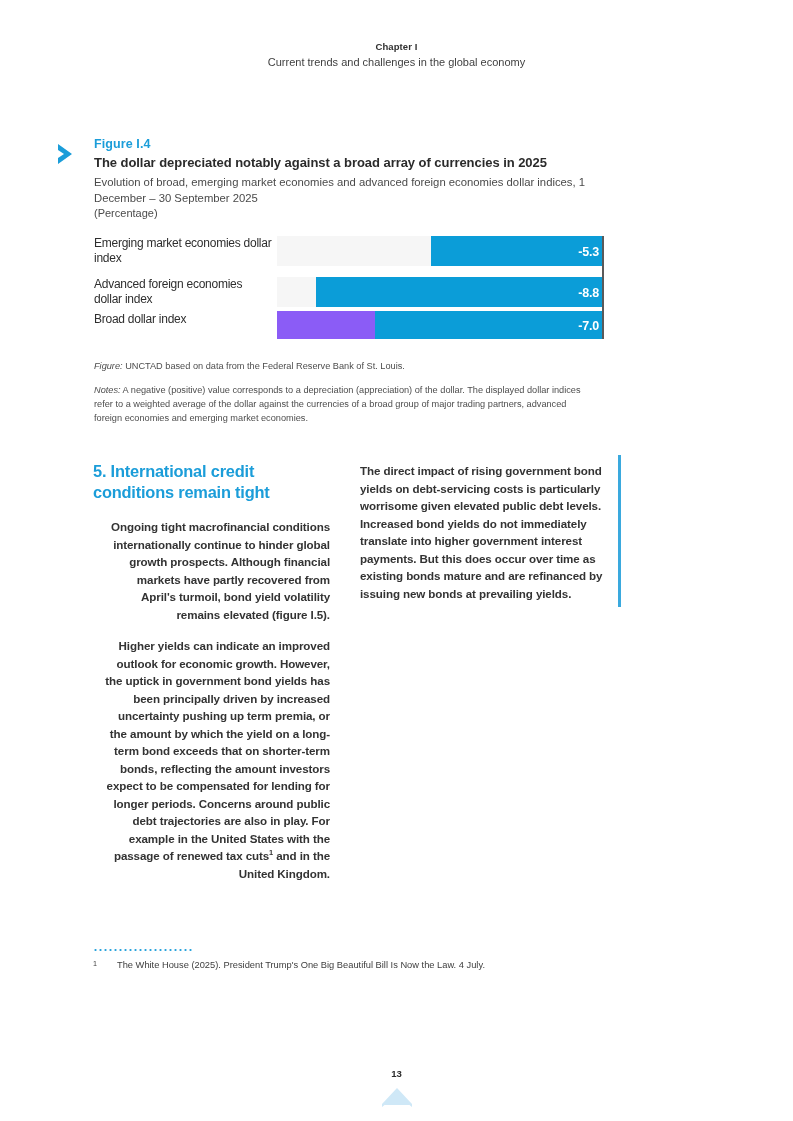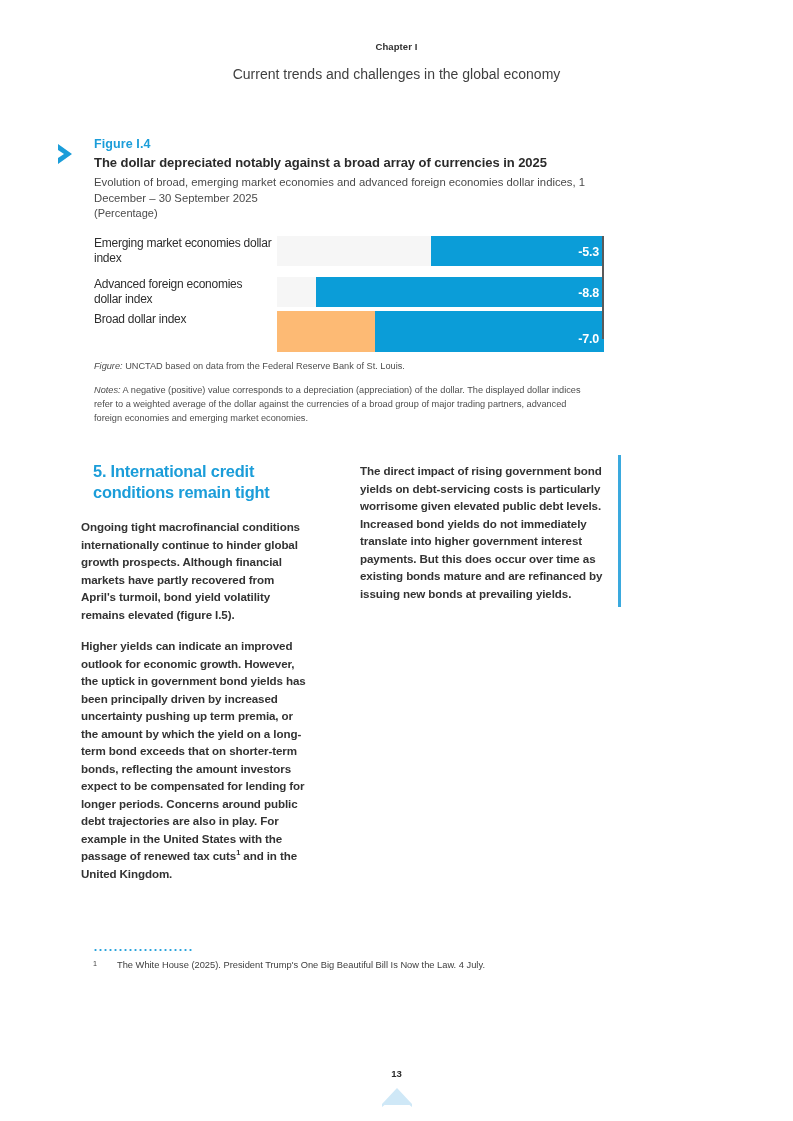--- a/index.html
+++ b/index.html
@@ -14,21 +14,21 @@
 
   
   .runhead {
     position: absolute; top: 41px; left: 0; right: 0;
     text-align: center; line-height: 1.35;
   }
   .runhead .chap {
     font-size: 9.5px; font-weight: bold; color: #2f2f2f; letter-spacing: .1px;
   }
   .runhead .sub {
-    font-size: 14px; font-weight: normal; color: #3f3f3f; margin-top: 11px;
+    font-size: 11px; font-weight: normal; color: #3f3f3f; margin-top: 1px;
   }
 
   
   .figure { position: absolute; left: 94px; top: 136px; width: 510px; }
   .fig-arrow {
     position: absolute; left: -40px; top: 5px; width: 26px; height: 26px;
   }
   .fig-number {
     font-size: 12.5px; font-weight: bold; color: #1b9dd9;
     line-height: 1.35; letter-spacing: .1px;
@@ -80,21 +80,21 @@
 
   
   .sec-heading {
     position: absolute; left: 93px; top: 461px; width: 225px;
     font-size: 16.4px; font-weight: bold; color: #1b9dd9;
     line-height: 1.26; letter-spacing: -.2px;
   }
 
   
   .col-left {
-    position: absolute; left: 81px; top: 518px; width: 228px;
+    position: absolute; left: 102px; top: 518px; width: 228px; text-align: right;
   }
   .col-mid {
     position: absolute; left: 360px; top: 462px; width: 245px;
   }
   .body-p {
     font-size: 11.6px; line-height: 1.51; color: #333333;
     margin-bottom: 14px; letter-spacing: -.1px; font-weight: bold;
   }
   .body-p:last-child { margin-bottom: 0; }
   sup { font-size: 7.4px; vertical-align: super; line-height: 0; }
@@ -176,21 +176,21 @@
             <div class="track" style="height: 30px; background: rgb(246, 246, 246);">
               <div class="bar" style="width: 88%; background: rgb(11, 157, 216);">
                 <span class="bar-value" style="bottom: 8px;">-8.8</span>
               </div>
             </div>
           </div>
         </div>
         <div class="chart-row" style="position: absolute; left: 0px; top: 75px; height: 28px; width: 100%;">
           <div class="chart-label" style="top: 1px;">Broad dollar index</div>
           <div class="plot" style="height: 28px;">
-            <div class="track" style="height: 41px; background: #fdba74;">
+            <div class="track" style="height: 28px; background: #8b5cf6;">
               <div class="bar" style="width: 70%; background: rgb(11, 157, 216);">
                 <span class="bar-value" style="bottom: 7px;">-7.0</span>
               </div>
             </div>
           </div>
         </div>
       </div>
     <div class="zero-axis" id="zero-axis" style="top: 0px; height: 103px; background: rgb(90, 90, 90);"></div>
   </div>
 

